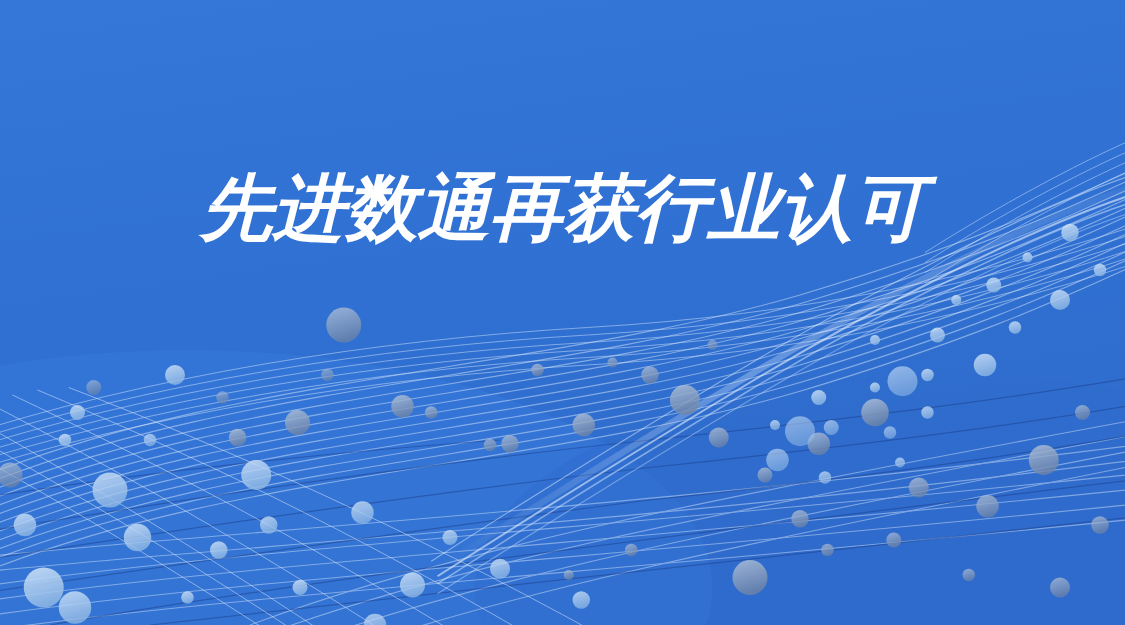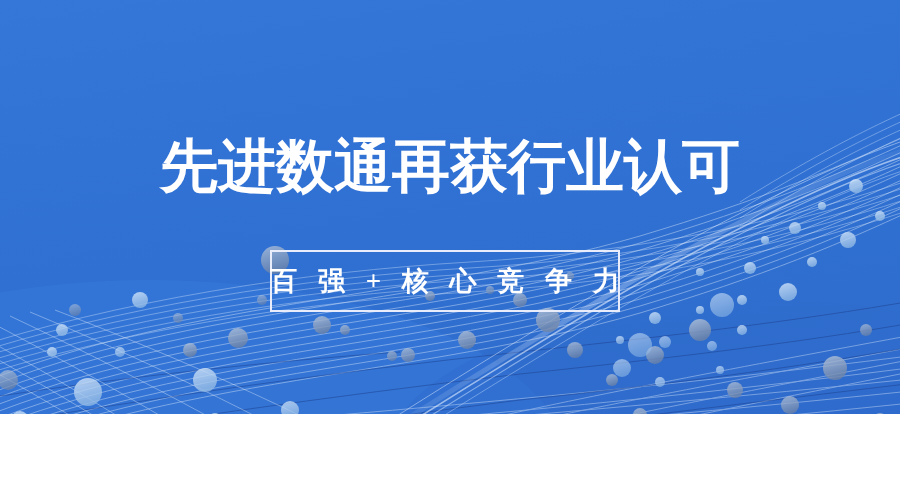--- a/index.html
+++ b/index.html
@@ -3,24 +3,25 @@
 <meta charset="utf-8">
 <style>
   html, body {
     margin: 0;
     padding: 0;
     background: #ffffff;
   }
   #banner {
     position: relative;
     width: 900px;
-    height: 414px;
+    height: 500px;
     overflow: hidden;
     background: #15803d;
     font-family: "Liberation Serif", "DejaVu Serif", serif;
+    font-style: italic;
     -webkit-font-smoothing: antialiased;
   }
   #bg-svg {
     position: absolute;
     inset: 0;
     width: 900px;
     height: 500px;
     display: block;
   }
   .content {
@@ -259,18 +260,15 @@
         <circle cx="178" cy="318" r="5" fill="url(#bubbleGrey)" opacity="0.6"></circle>
         <circle cx="75" cy="310" r="6" fill="url(#bubbleGrey)" opacity="0.6"></circle>
       </g>
 
     </g>
   </svg>
 
   <div class="content">
     <div id="title">先进数通再获行业认可</div>
 
-    <div id="subtitle-box">
-      <span id="subtitle-text">百 强 + 核 心 竞 争 力</span>
-    </div>
   </div>
 
 </div>
 
 </body></html>

